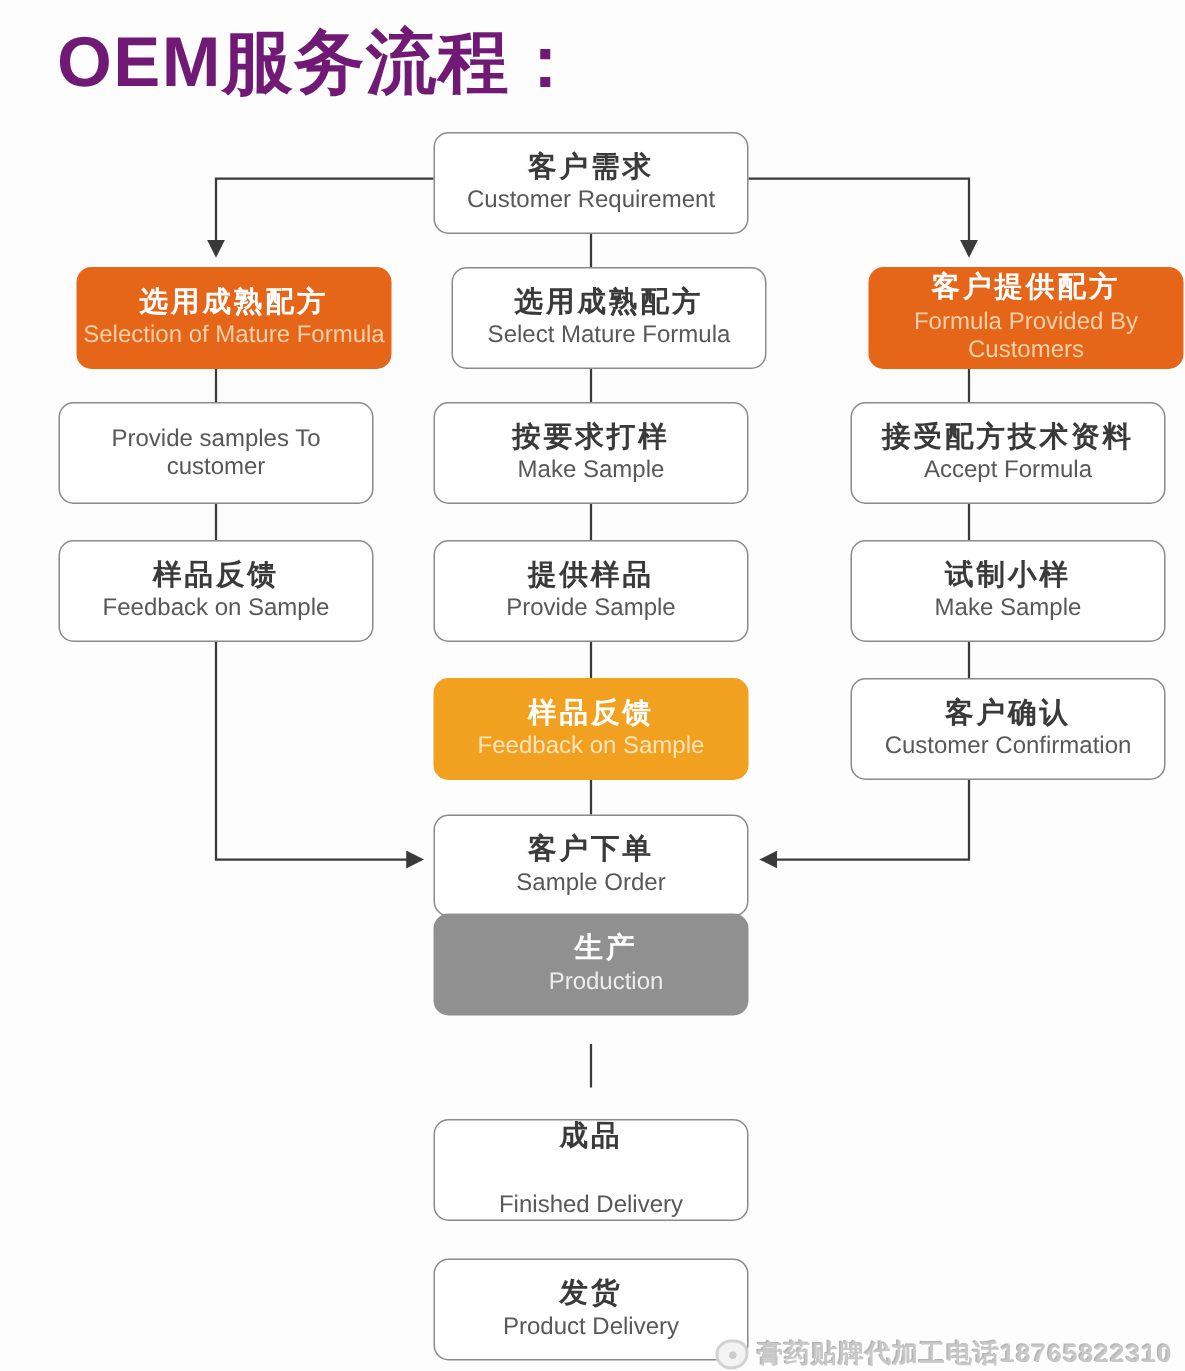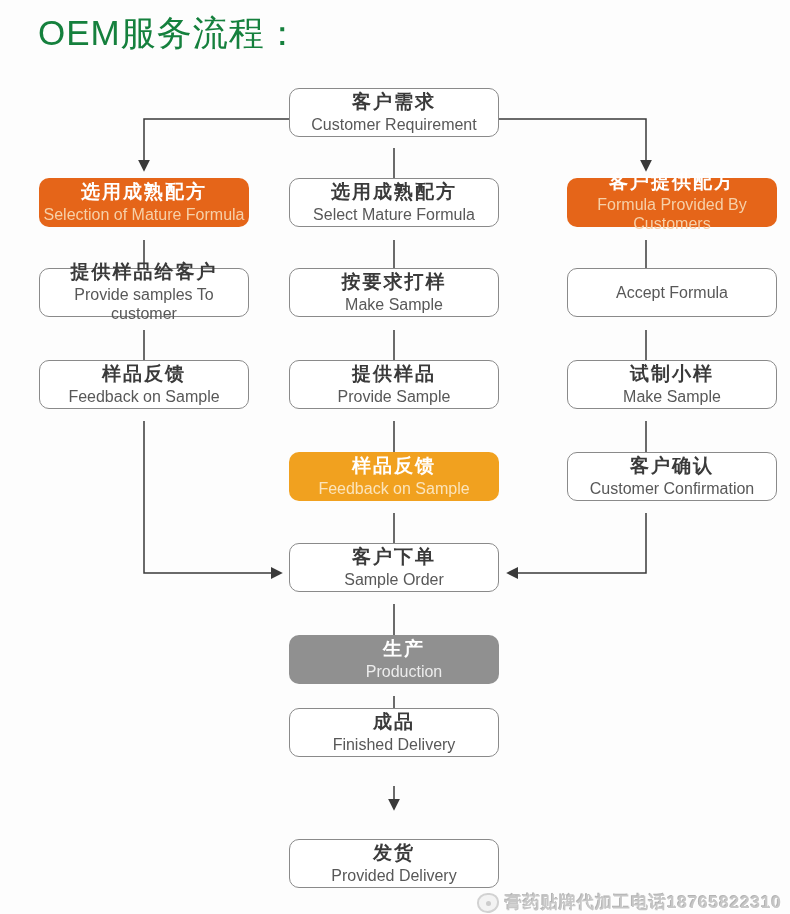--- a/index.html
+++ b/index.html
@@ -2,43 +2,43 @@
 <html><head>
 <meta charset="utf-8">
 <style>
   html,body{margin:0;padding:0;}
   body{
     width:790px;height:914px;position:relative;background:#fdfdfd;
     font-family:"Liberation Sans", sans-serif;overflow:hidden;
   }
   .page-title{
     position:absolute;left:38px;top:10px;
-    font-size:35px;font-weight:400;color:#15803d;letter-spacing:1px;
+    font-size:47px;font-weight:700;color:#701a75;letter-spacing:1px;
   }
   svg.connectors{position:absolute;left:0;top:0;z-index:1;}
   .node{
-    position:absolute;width:210px;height:49px;border-radius:10px;
+    position:absolute;width:210px;height:68px;border-radius:10px;
     display:flex;flex-direction:column;align-items:center;justify-content:center;
     box-sizing:border-box;z-index:2;background:#fff;text-align:center;gap:1px;
   }
   .node.white{border:1.5px solid #8a8a8a;}
   .node.orange{background:#e56519;border:none;}
   .node.lightorange{background:#f1a11f;border:none;}
   .node.gray{background:#909090;border:none;}
   .zh{font-size:19px;font-weight:700;color:#3a3a3a;letter-spacing:2px;line-height:1.2;}
   .en{font-size:16px;color:#585858;line-height:1.2;}
   .orange .zh,.lightorange .zh,.gray .zh{color:#ffffff;}
   .orange .en{color:#f6d0a8;}
   .lightorange .en{color:#fbe4bb;}
   .gray .en{color:#ececec;}
   
   .col-l{left:39px;} .col-m{left:289px;} .col-r{left:567px;}
   
-  .r1{top:88px;} .r2{top:178px;} .r3{top:268px;} .r4{top:360px;}
-  .r5{top:452px;} .r6{top:543px;} .r7{top:635px;padding-left:20px;} .r8{top:708px;} .r9{top:839px;}
+  .r1{top:88px;} .r2{top:178px;margin-left:12px;} .r3{top:268px;} .r4{top:360px;}
+  .r5{top:452px;} .r6{top:543px;} .r7{top:609px;padding-left:20px;} .r8{top:746px;justify-content:space-between;} .r9{top:839px;}
   .watermark{
     position:absolute;right:8px;bottom:0;z-index:3;
     display:flex;align-items:center;gap:6px;
     color:#c7c7c7;font-size:17px;font-weight:700;letter-spacing:1px;
     text-shadow:1px 1px 0 #ffffff, -1px -1px 0 #b3b3b3;
     white-space:nowrap;
   }
   .wm-logo{
     width:22px;height:20px;border:2px solid #d2d2d2;border-radius:50% 45% 55% 50%;
     box-sizing:border-box;position:relative;background:#f3f3f3;flex:0 0 auto;
@@ -100,28 +100,28 @@
 <div class="node white col-m r2">
   <span class="zh">选用成熟配方</span>
   <span class="en">Select Mature Formula</span>
 </div>
 <div class="node orange col-r r2">
   <span class="zh">客户提供配方</span>
   <span class="en">Formula  Provided By Customers</span>
 </div>
 
 <div class="node white col-l r3">
-  <span class="zh">提供样品给客户</span>
   <span class="en">Provide samples To customer</span>
 </div>
 <div class="node white col-m r3">
   <span class="zh">按要求打样</span>
   <span class="en">Make Sample</span>
 </div>
 <div class="node white col-r r3">
+  <span class="zh">接受配方技术资料</span>
   <span class="en">Accept Formula</span>
 </div>
 
 <div class="node white col-l r4">
   <span class="zh">样品反馈</span>
   <span class="en">Feedback on Sample</span>
 </div>
 <div class="node white col-m r4">
   <span class="zh">提供样品</span>
   <span class="en">Provide Sample</span>
@@ -150,19 +150,19 @@
   <span class="en">Production</span>
 </div>
 
 <div class="node white col-m r8">
   <span class="zh">成品</span>
   <span class="en">Finished Delivery</span>
 </div>
 
 <div class="node white col-m r9">
   <span class="zh">发货</span>
-  <span class="en">Provided Delivery</span>
+  <span class="en">Product Delivery</span>
 </div>
 
 <div class="watermark">
   <span class="wm-logo"></span>
   <span>膏药贴牌代加工电话18765822310</span>
 </div>
 
 </body></html>

